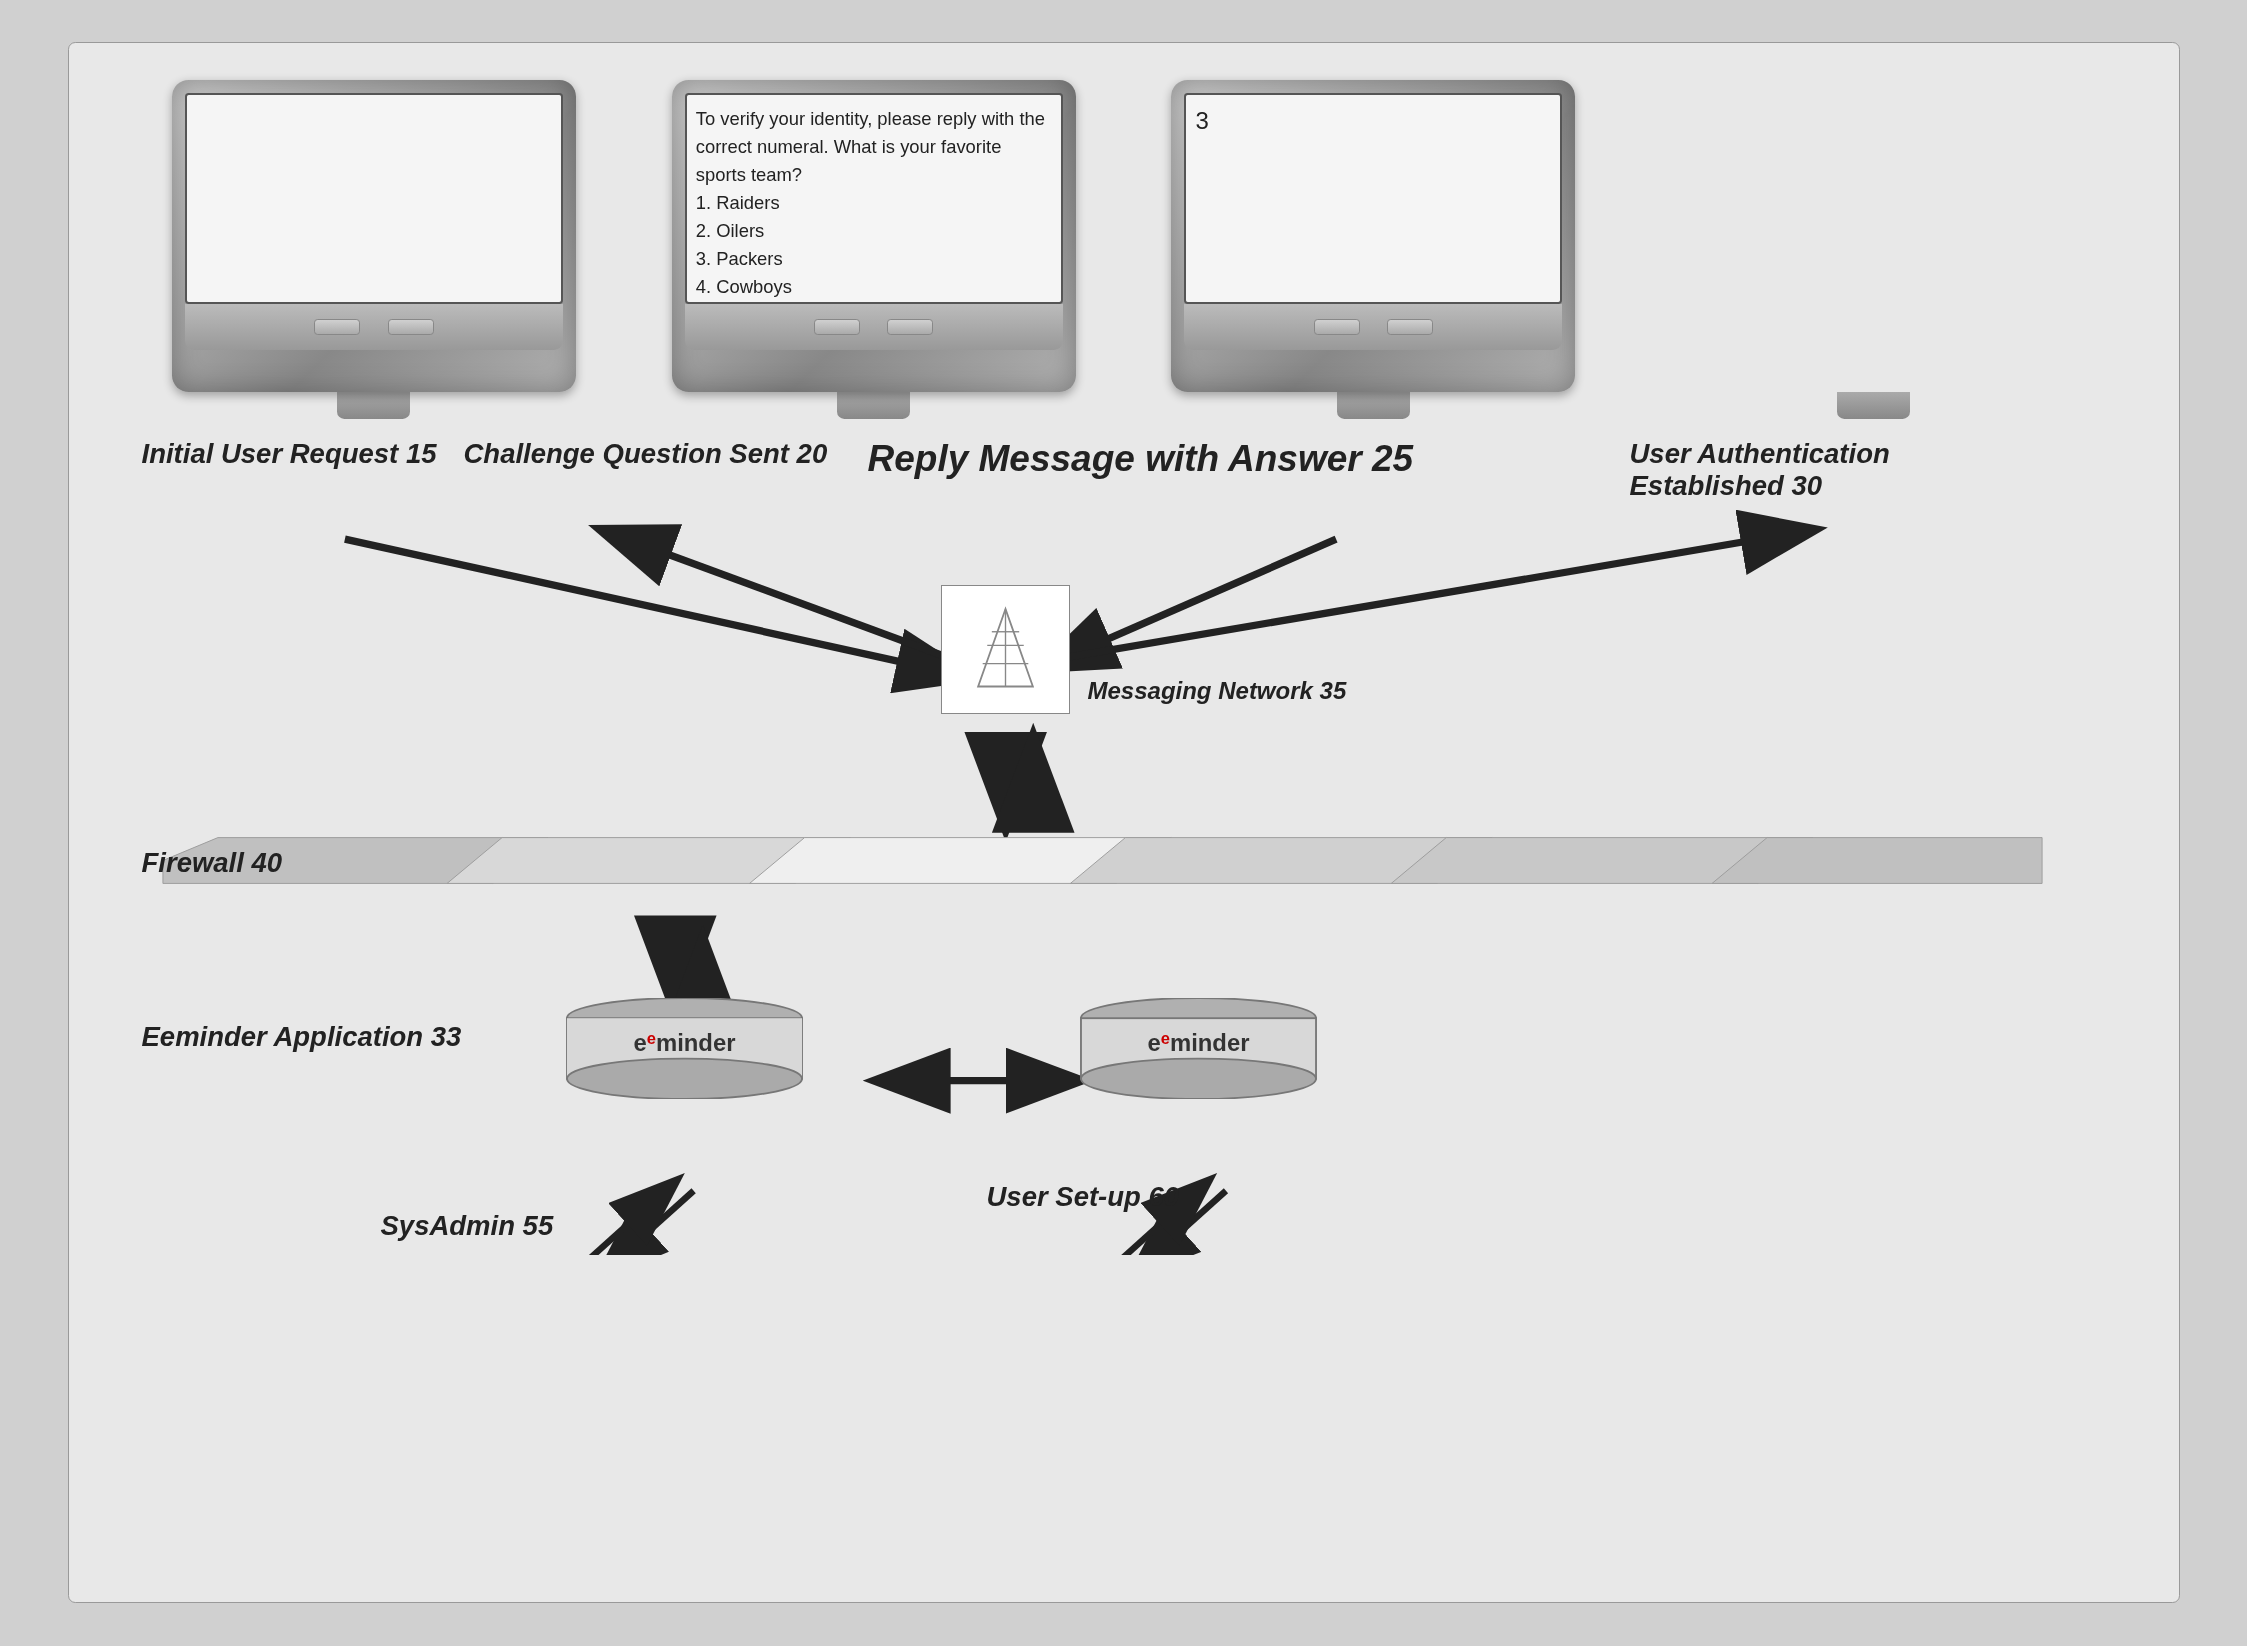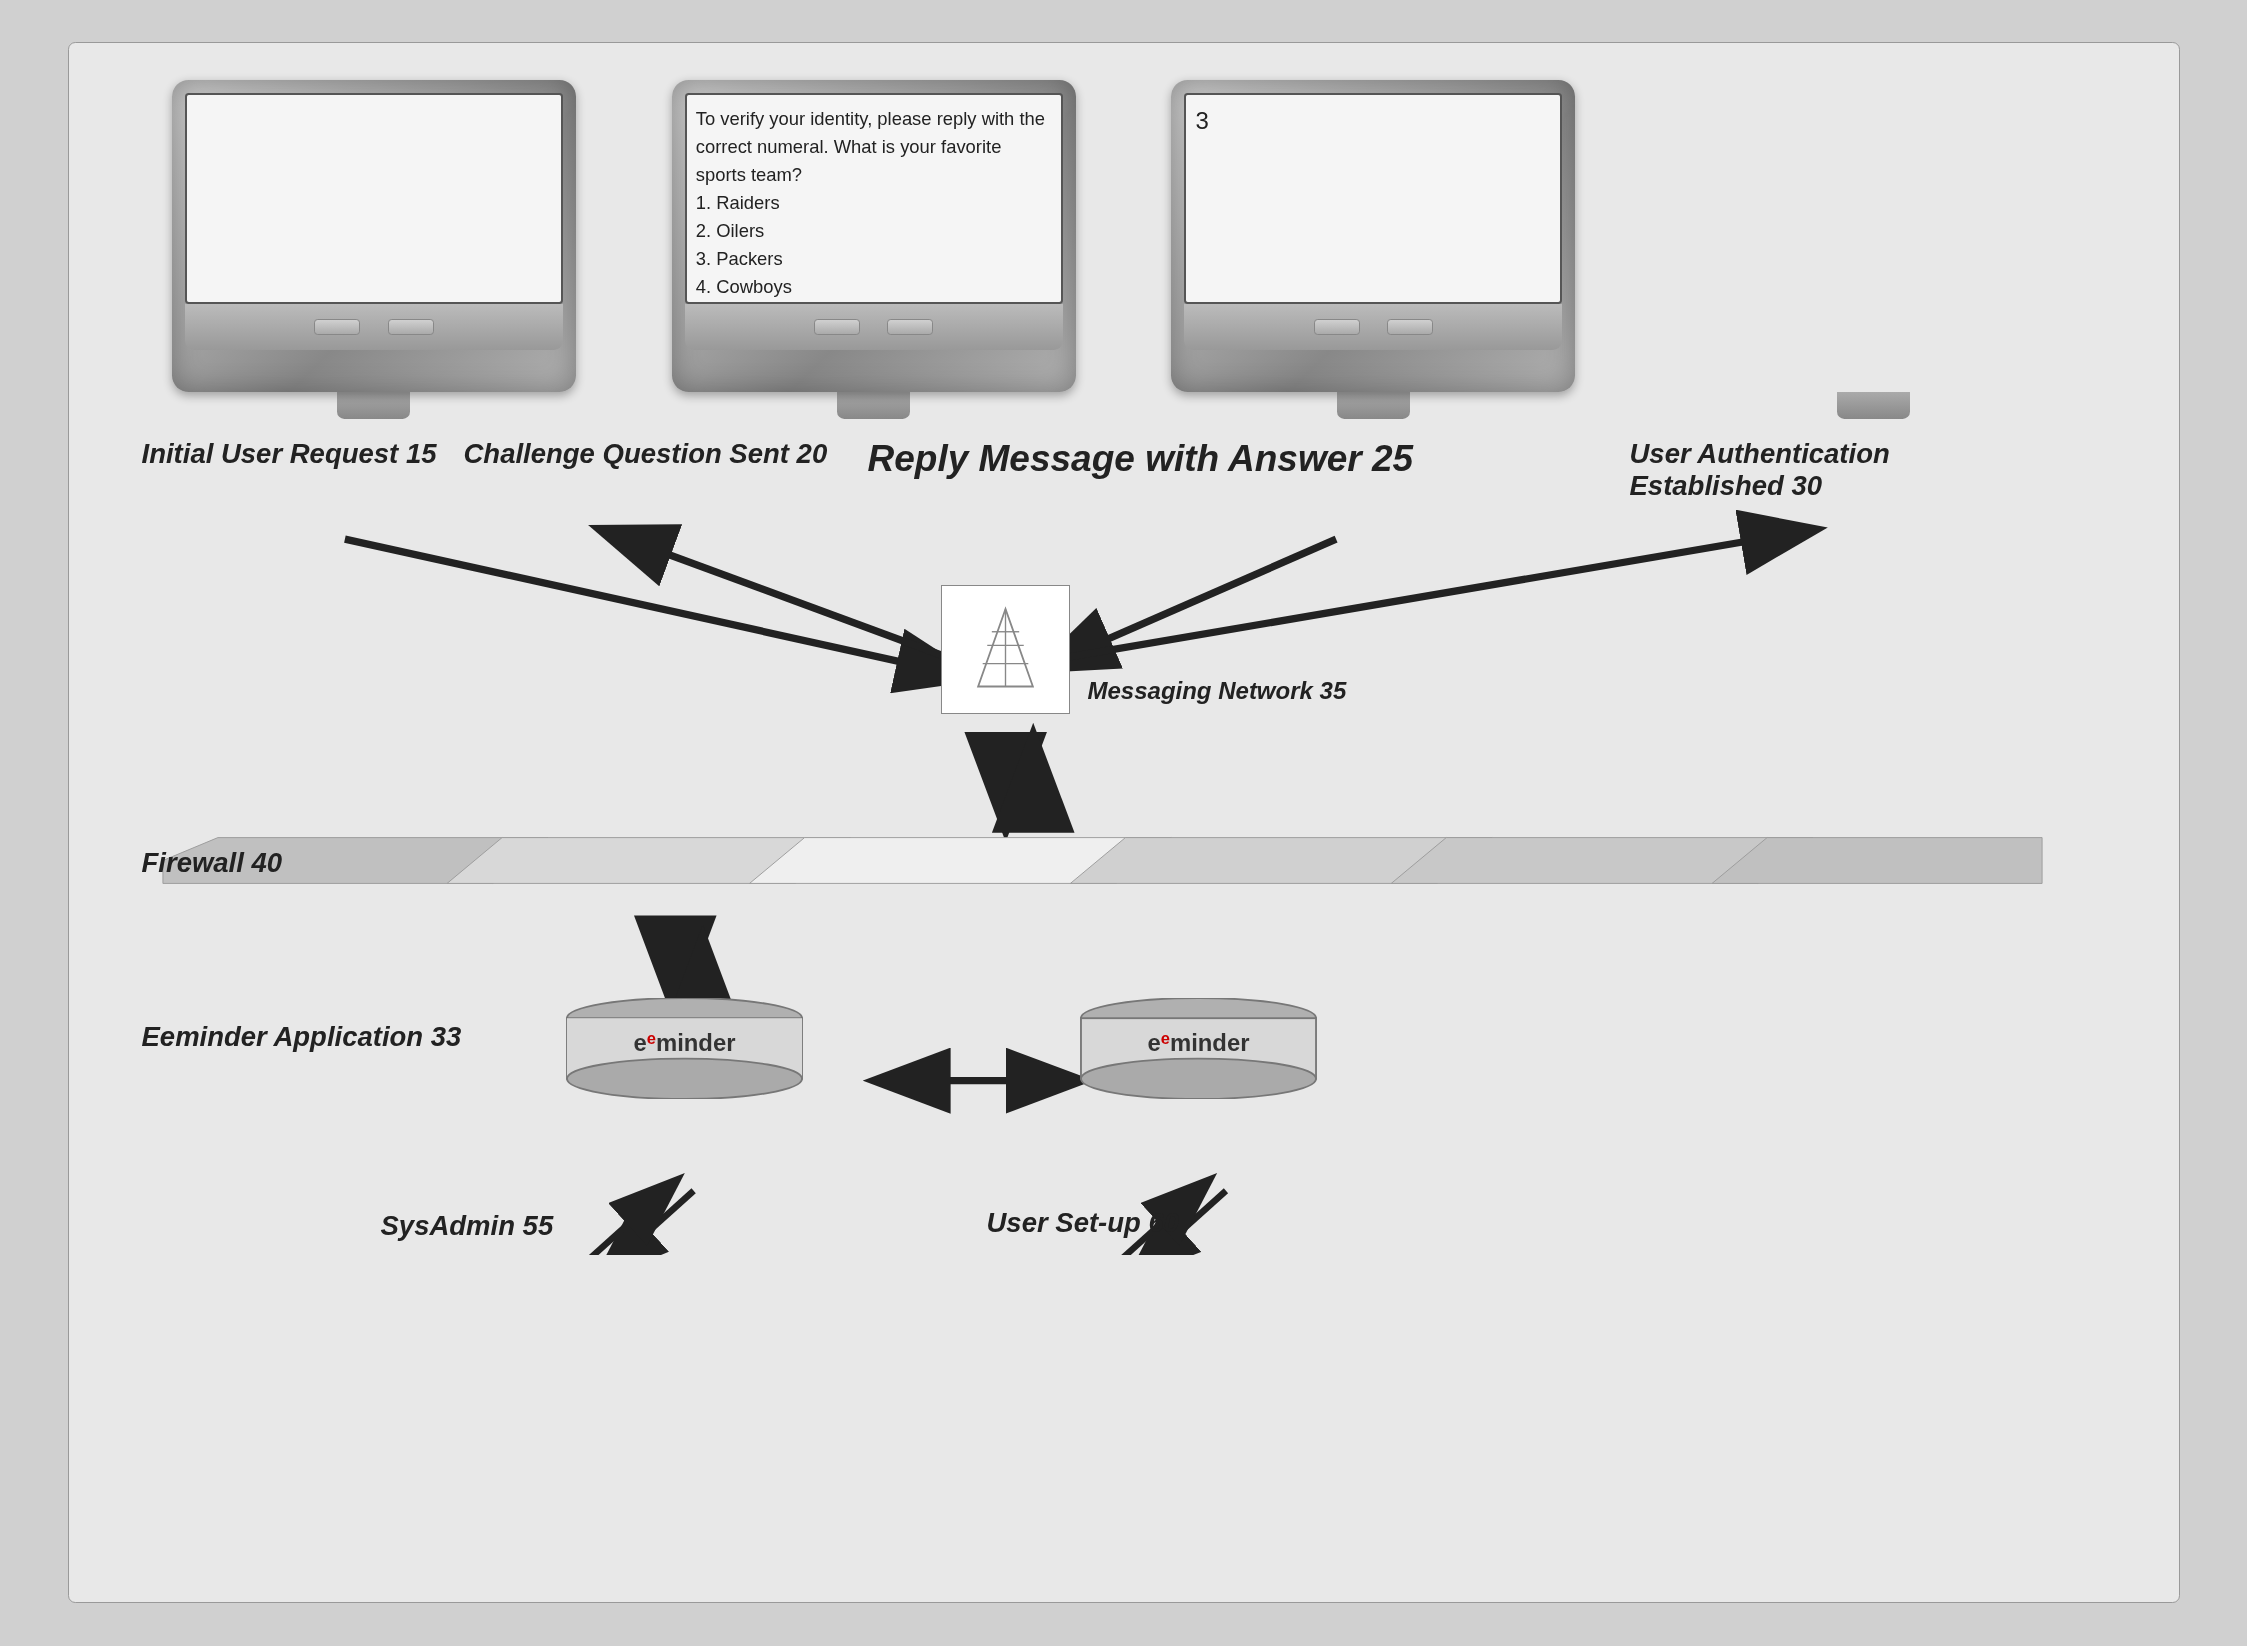--- a/index.html
+++ b/index.html
@@ -255,18 +255,18 @@
       <svg width="239" height="101" viewBox="0 0 260 110">
         <ellipse cx="130" cy="22" rx="128" ry="22" fill="#b0b0b0" stroke="#777" stroke-width="2"></ellipse>
         <rect x="2" y="22" width="256" height="66" fill="#d8d8d8" stroke="#777" stroke-width="2"></rect>
         <ellipse cx="130" cy="88" rx="128" ry="22" fill="#aaa" stroke="#777" stroke-width="2"></ellipse>
         <text x="130" y="58" text-anchor="middle" font-size="26" font-weight="bold" fill="#333" font-family="Arial">e<tspan font-size="18" dy="-8" fill="#c00">e</tspan><tspan dy="8" font-size="26">minder</tspan></text>
       </svg>
     </div>
 
     <div class="label" style="left:312px; top:781px; font-size:27.5px;">SysAdmin 55</div>
 
-    <div class="label" style="left:918px; top:778px; font-size:27.5px;">User Set-up 60</div>
+    <div class="label" style="left:918px; top:752px; font-size:27.5px;">User Set-up 60</div>
 
   </div>
 
 </div>
 
 
 </body></html>

